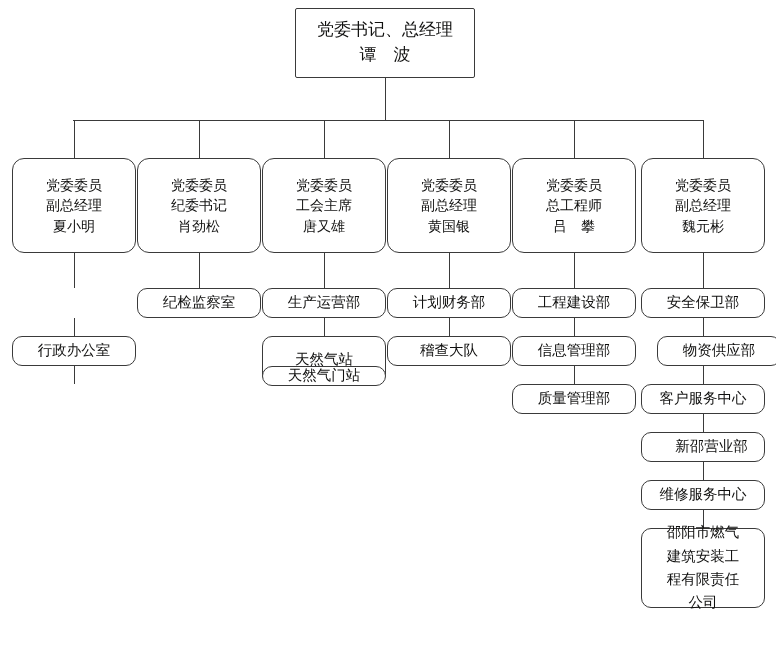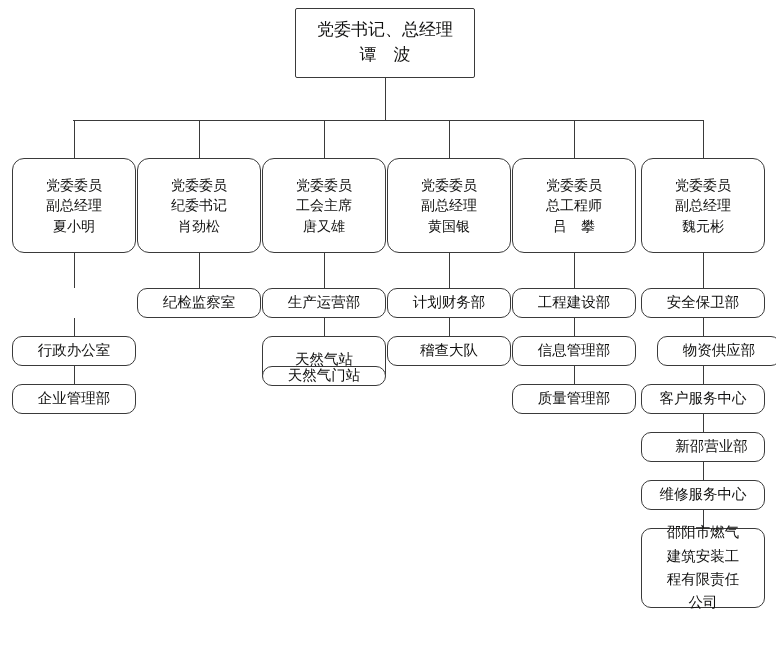--- a/index.html
+++ b/index.html
@@ -82,23 +82,20 @@
       <span class="line">党委委员</span>
       <span class="line">副总经理</span>
       <span class="line">夏小明</span>
     </div>
     <div class="conn v" style="left: 74px; top: 253px; height: 35px;"></div>
     <div class="conn v" style="left: 74px; top: 318px; height: 18px;"></div>
     <div class="node dept" style="left: 12px; top: 336px; width: 124px; height: 30px;">
       <span class="line">行政办公室</span>
     </div>
     <div class="conn v" style="left: 74px; top: 366px; height: 18px;"></div>
-    <div class="node dept" style="left: 12px; top: 384px; width: 124px; height: 30px;">
-      <span class="line">企业管理部</span>
-    </div>
     <div class="conn v" style="left: 199px; top: 120px; height: 38px;"></div>
     <div class="node leader" style="left: 137px; top: 158px; width: 124px; height: 95px;">
       <span class="line">党委委员</span>
       <span class="line">纪委书记</span>
       <span class="line">肖劲松</span>
     </div>
     <div class="conn v" style="left: 199px; top: 253px; height: 35px;"></div>
     <div class="node dept" style="left: 137px; top: 288px; width: 124px; height: 30px;">
       <span class="line">纪检监察室</span>
     </div>

